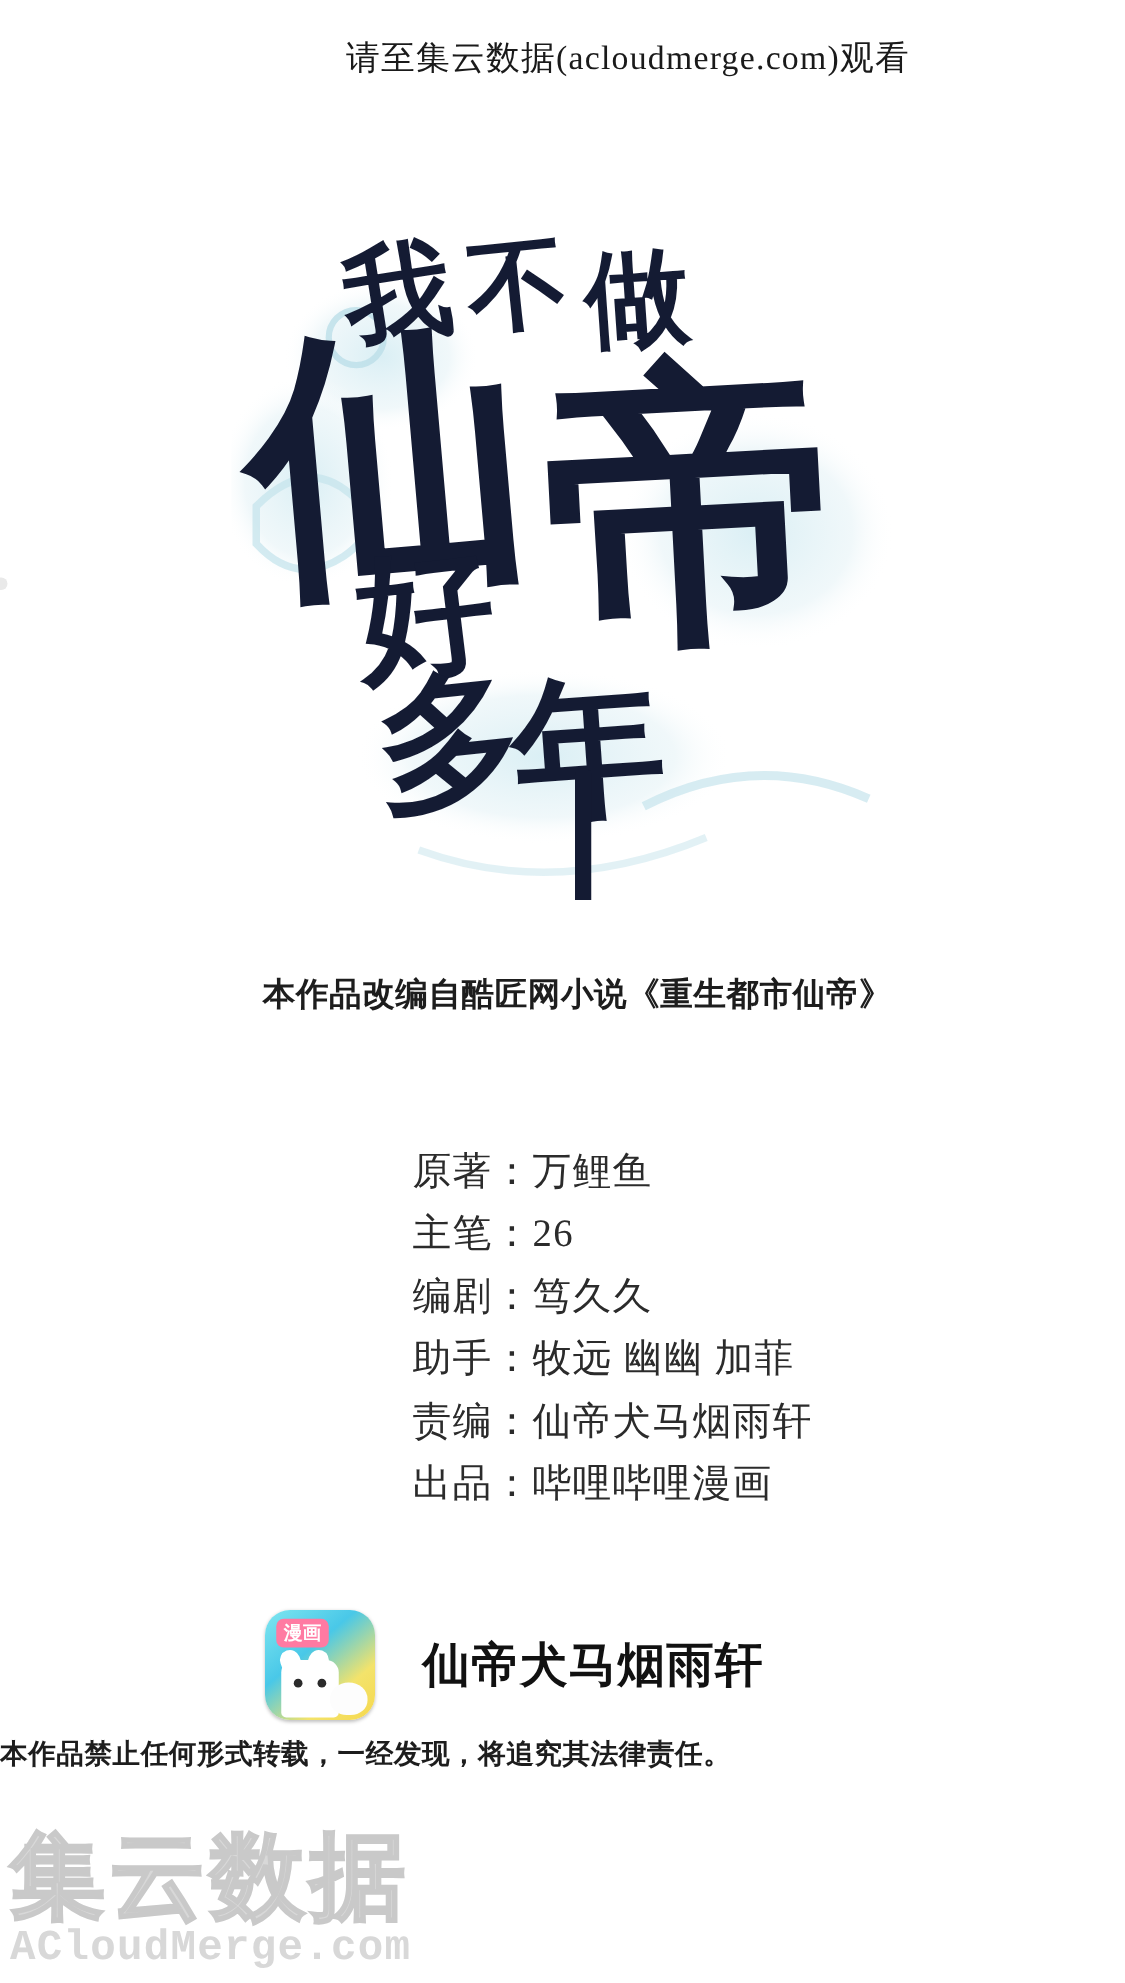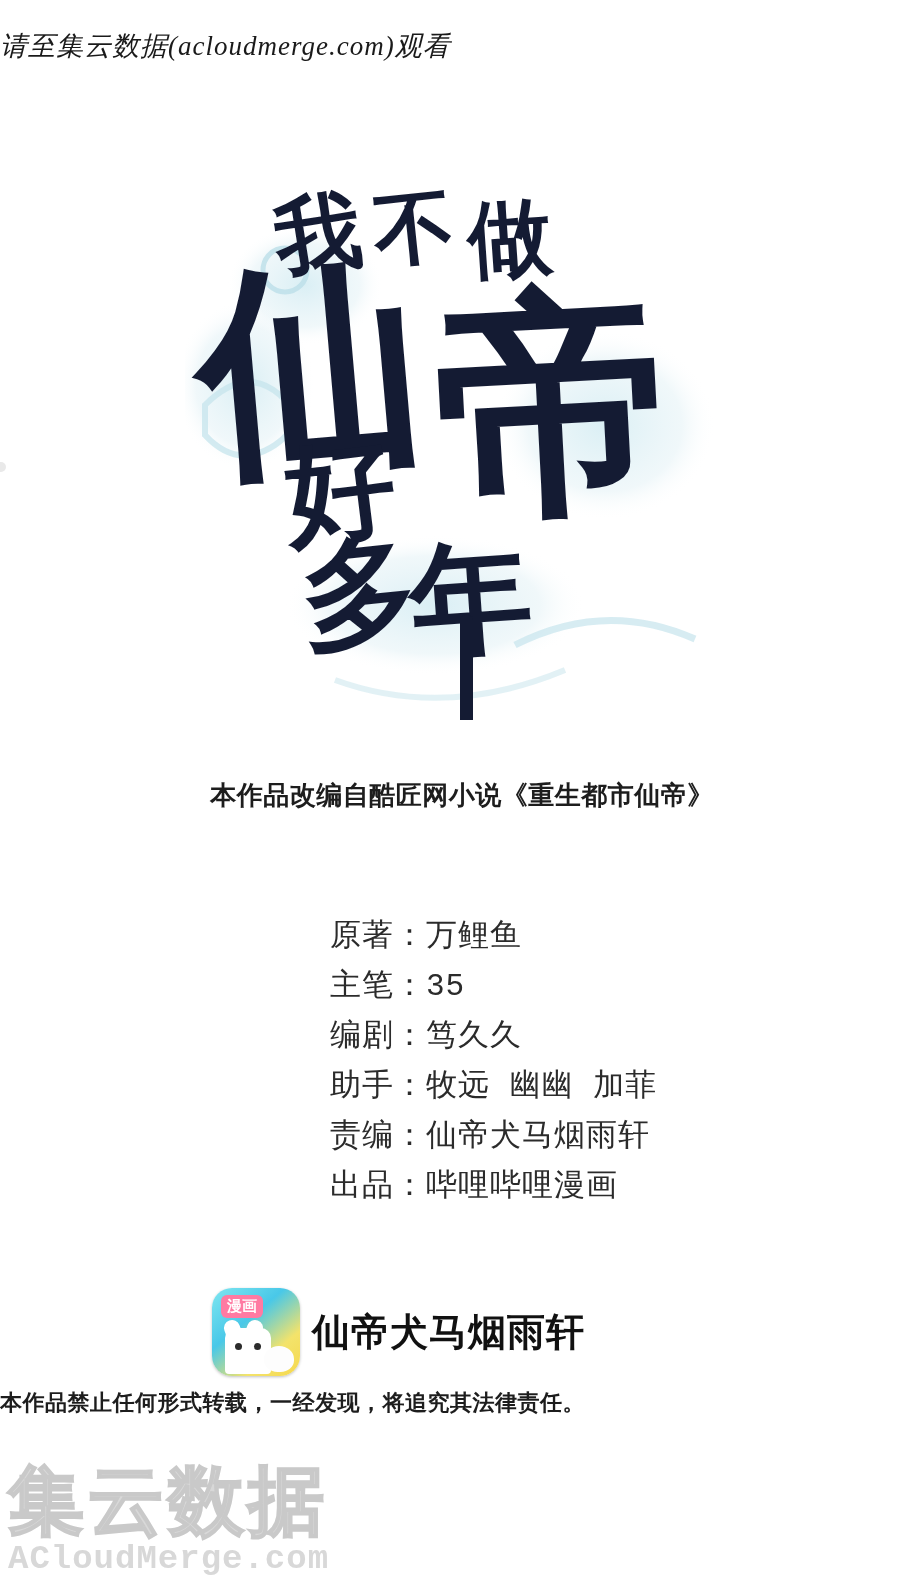--- a/index.html
+++ b/index.html
@@ -14,27 +14,26 @@
     font-family: "Liberation Sans", sans-serif;
     overflow: hidden;
   }
 
   
   .top-note {
     position: absolute;
     top: 28px;
     left: 0;
     width: 728px;
-    text-align: left;
+    text-align: right;
     font-family: "Liberation Serif", serif;
     font-size: 27px;
     color: #1a1a1a;
     letter-spacing: 1px;
     white-space: nowrap;
-    font-style: italic;
   }
 
   
   .title-art {
     position: absolute;
     top: 175px;
     left: 185px;
     width: 530px;
     height: 545px;
   }
@@ -62,38 +61,38 @@
   }
 
   
   .credits {
     position: absolute;
     top: 912px;
     left: 330px;
     width: 470px;
   }
   .credit-row {
-    font-family: Liberation Mono, monospace;
+    font-family: Liberation Serif, serif;
     font-size: 31px;
     color: #2b2b2b;
     line-height: 50px;
     white-space: nowrap;
     letter-spacing: 1px;
   }
   .credit-row .label { }
   .credit-row .value { }
 
   
   .exclusive {
     position: absolute;
     top: 1288px;
     left: 212px;
     display: flex;
     align-items: center;
-    gap: 12px;
+    gap: 38px;
   }
   .app-icon {
     width: 88px;
     height: 88px;
     border-radius: 20px;
     background: linear-gradient(140deg, #7fe6f0 0%, #49c8e8 38%, #f3e36b 72%, #f6d84e 100%);
     position: relative;
     overflow: hidden;
     box-shadow: 0 1px 3px rgba(0,0,0,.25);
   }
@@ -265,21 +264,21 @@
   </svg>
 </div>
 
 <div class="adapt-line">本作品改编自酷匠网小说《重生都市仙帝》</div>
 
 <div class="credits">
   <div class="credit-row">
     <span class="label">原著：</span><span class="value">万鲤鱼</span>
   </div>
   <div class="credit-row">
-    <span class="label">主笔：</span><span class="value">35</span>
+    <span class="label">主笔：</span><span class="value">26</span>
   </div>
   <div class="credit-row">
     <span class="label">编剧：</span><span class="value">笃久久</span>
   </div>
   <div class="credit-row">
     <span class="label">助手：</span><span class="value">牧远  幽幽  加菲</span>
   </div>
   <div class="credit-row">
     <span class="label">责编：</span><span class="value">仙帝犬马烟雨轩</span>
   </div>

